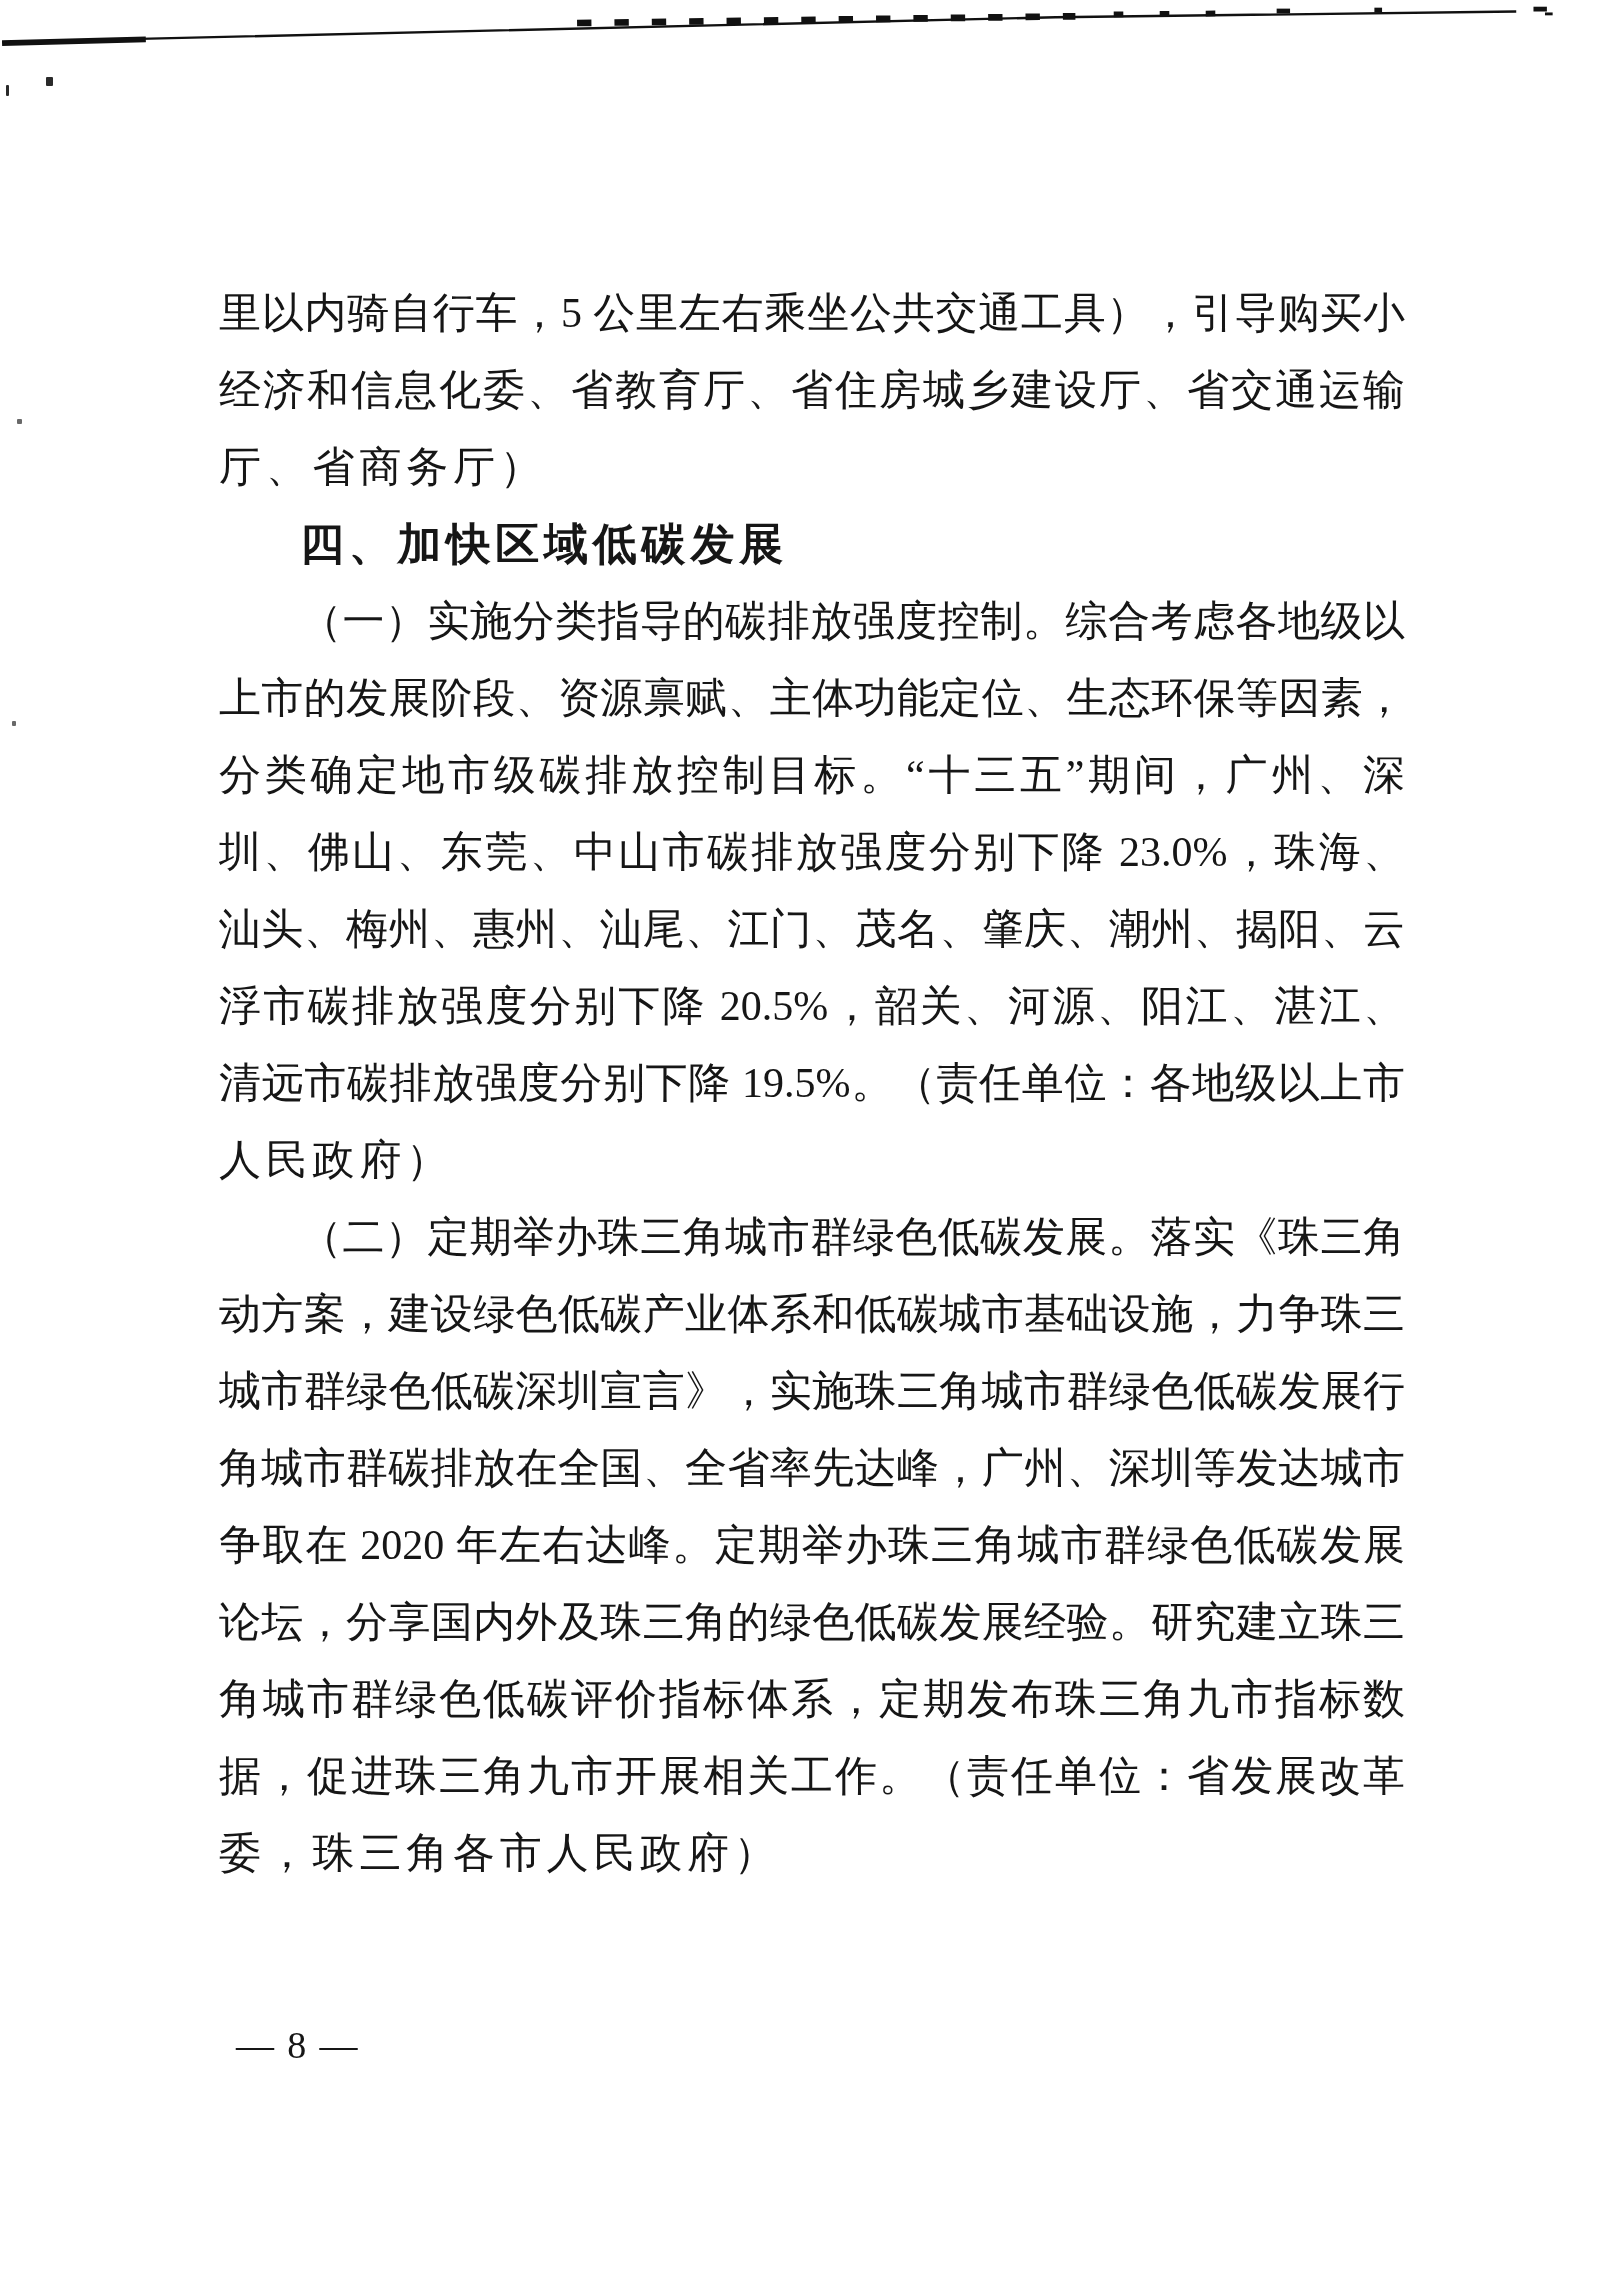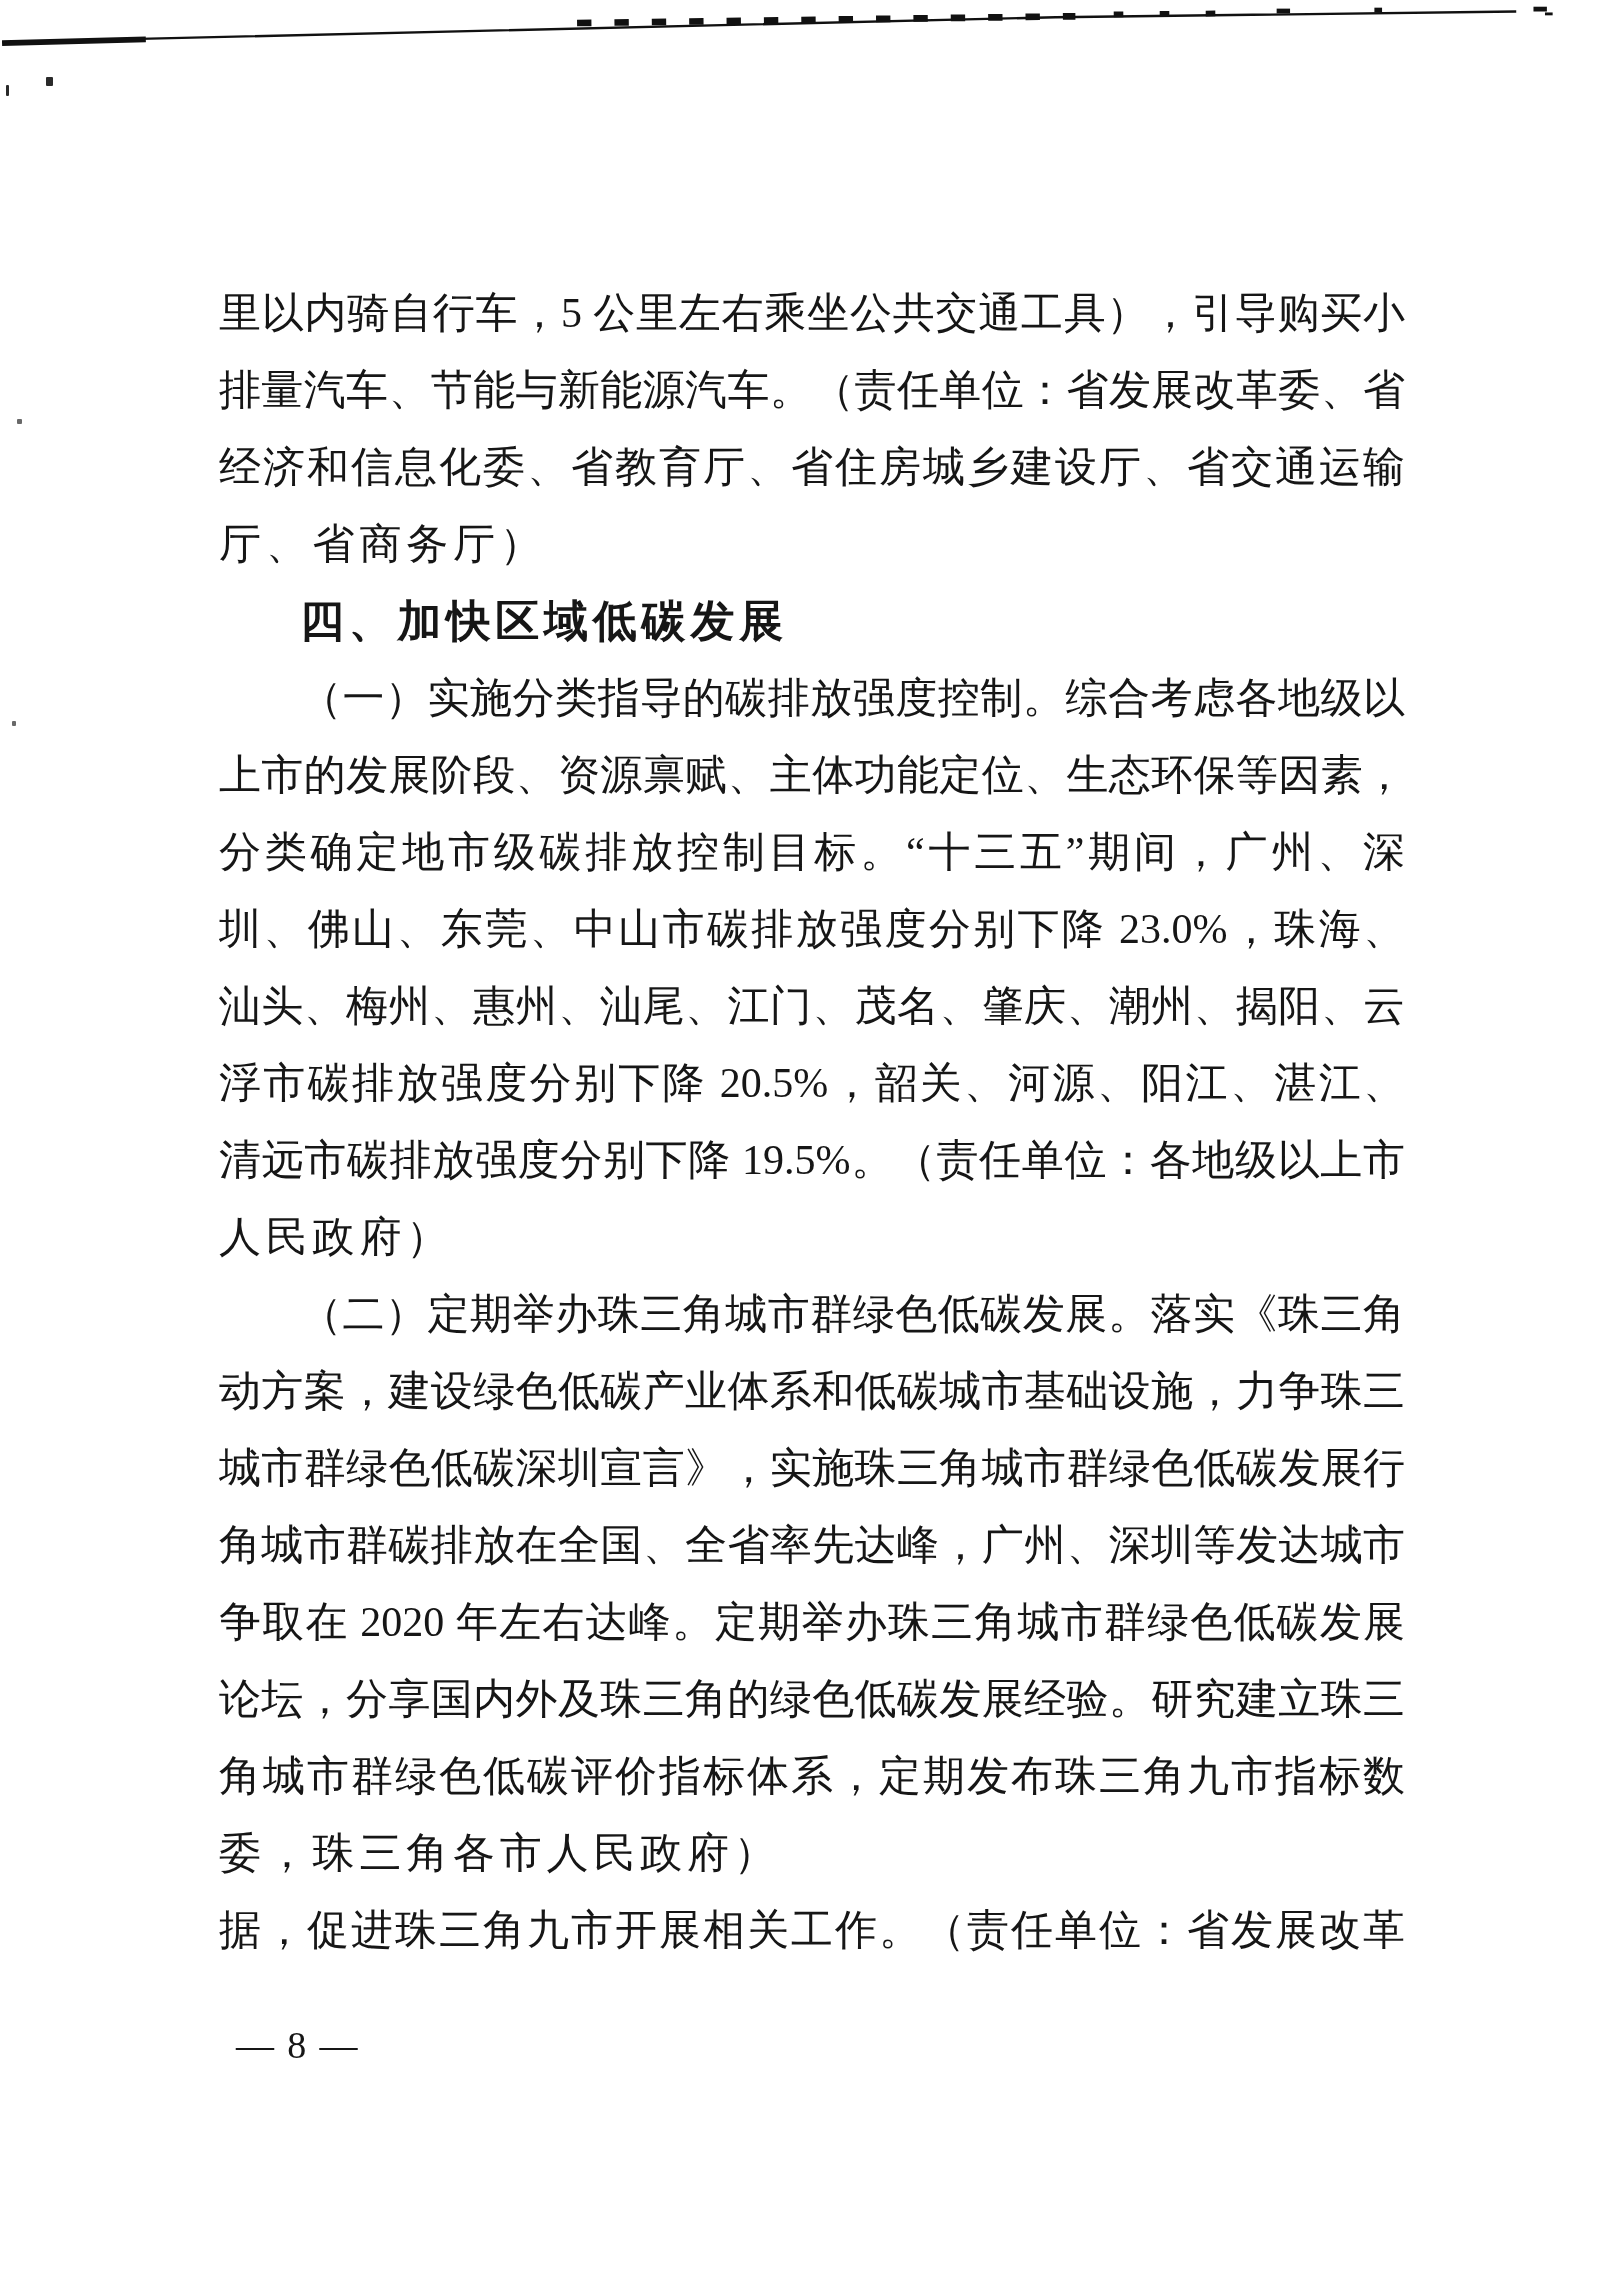--- a/index.html
+++ b/index.html
@@ -85,39 +85,38 @@
     <rect x="1610" y="13" width="8" height="3" fill="#111"></rect>
   </svg>
 
   <span class="speck" style="left:46px; top:77px; width:6.7px; height:8.6px;"></span>
   <span class="speck" style="left:5.8px; top:85px; width:2.9px; height:10.6px;"></span>
   <span class="speck" style="left:17.3px; top:419px; width:4.8px; height:4.8px; opacity:.7;"></span>
   <span class="speck" style="left:11.5px; top:721px; width:4.8px; height:4.8px; opacity:.7;"></span>
 
   <div class="textblock">
     <div class="ln">里以内骑自行车，5 公里左右乘坐公共交通工具），引导购买小</div>
-    <div class="ln">排量汽车、节能与新能源汽车。（责任单位：省发展改革委、省</div>
     <div class="ln">经济和信息化委、省教育厅、省住房城乡建设厅、省交通运输</div>
     <div class="ln left">厅、省商务厅）</div>
     <div class="ln left ind heading">四、加快区域低碳发展</div>
     <div class="ln ind">（一）实施分类指导的碳排放强度控制。综合考虑各地级以</div>
     <div class="ln">上市的发展阶段、资源禀赋、主体功能定位、生态环保等因素，</div>
     <div class="ln">分类确定地市级碳排放控制目标。“十三五”期间，广州、深</div>
     <div class="ln">圳、佛山、东莞、中山市碳排放强度分别下降 23.0%，珠海、</div>
     <div class="ln">汕头、梅州、惠州、汕尾、江门、茂名、肇庆、潮州、揭阳、云</div>
     <div class="ln">浮市碳排放强度分别下降 20.5%，韶关、河源、阳江、湛江、</div>
     <div class="ln">清远市碳排放强度分别下降 19.5%。（责任单位：各地级以上市</div>
     <div class="ln left">人民政府）</div>
     <div class="ln ind">（二）定期举办珠三角城市群绿色低碳发展。落实《珠三角</div>
     <div class="ln">动方案，建设绿色低碳产业体系和低碳城市基础设施，力争珠三</div>
     <div class="ln">城市群绿色低碳深圳宣言》，实施珠三角城市群绿色低碳发展行</div>
     <div class="ln">角城市群碳排放在全国、全省率先达峰，广州、深圳等发达城市</div>
     <div class="ln">争取在 2020 年左右达峰。定期举办珠三角城市群绿色低碳发展</div>
     <div class="ln">论坛，分享国内外及珠三角的绿色低碳发展经验。研究建立珠三</div>
     <div class="ln">角城市群绿色低碳评价指标体系，定期发布珠三角九市指标数</div>
+    <div class="ln">据，促进珠三角九市开展相关工作。（责任单位：省发展改革</div>
     <div class="ln left">委，珠三角各市人民政府）</div>
-    <div class="ln">据，促进珠三角九市开展相关工作。（责任单位：省发展改革</div>
   </div>
 
   <div class="footer-pageno">— 8 —</div>
 
 </div>
 
 
 </body></html>

